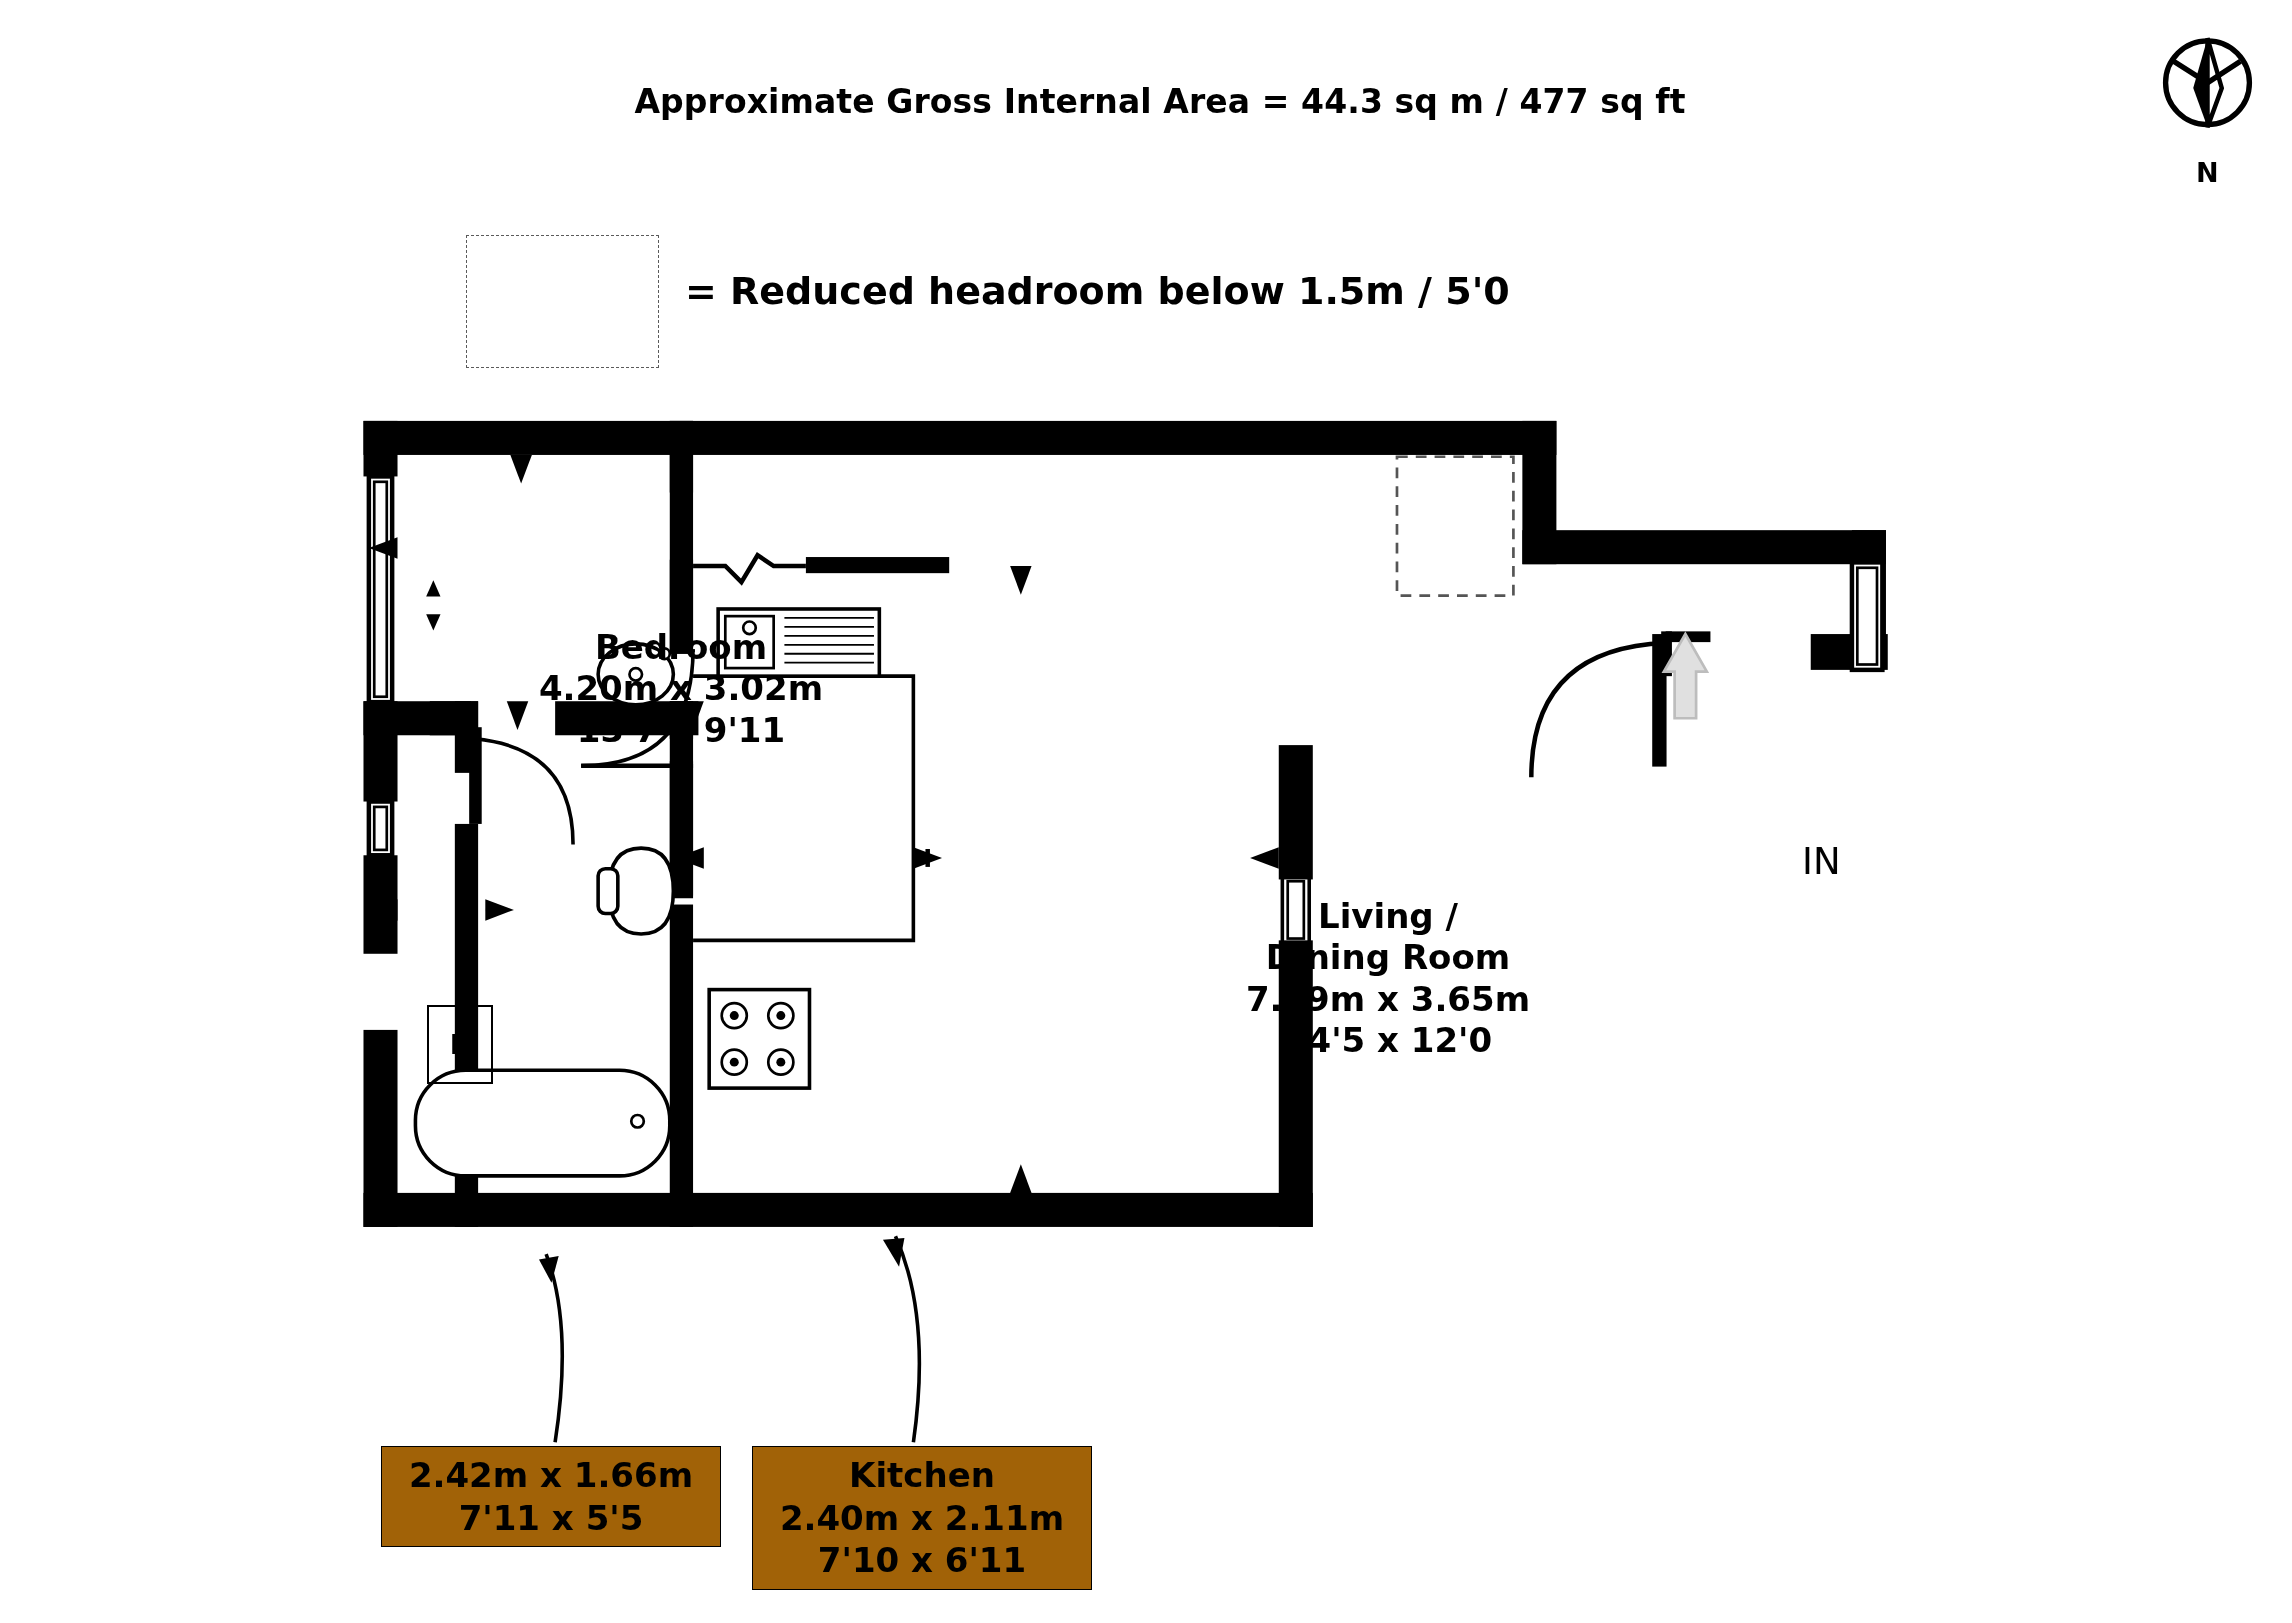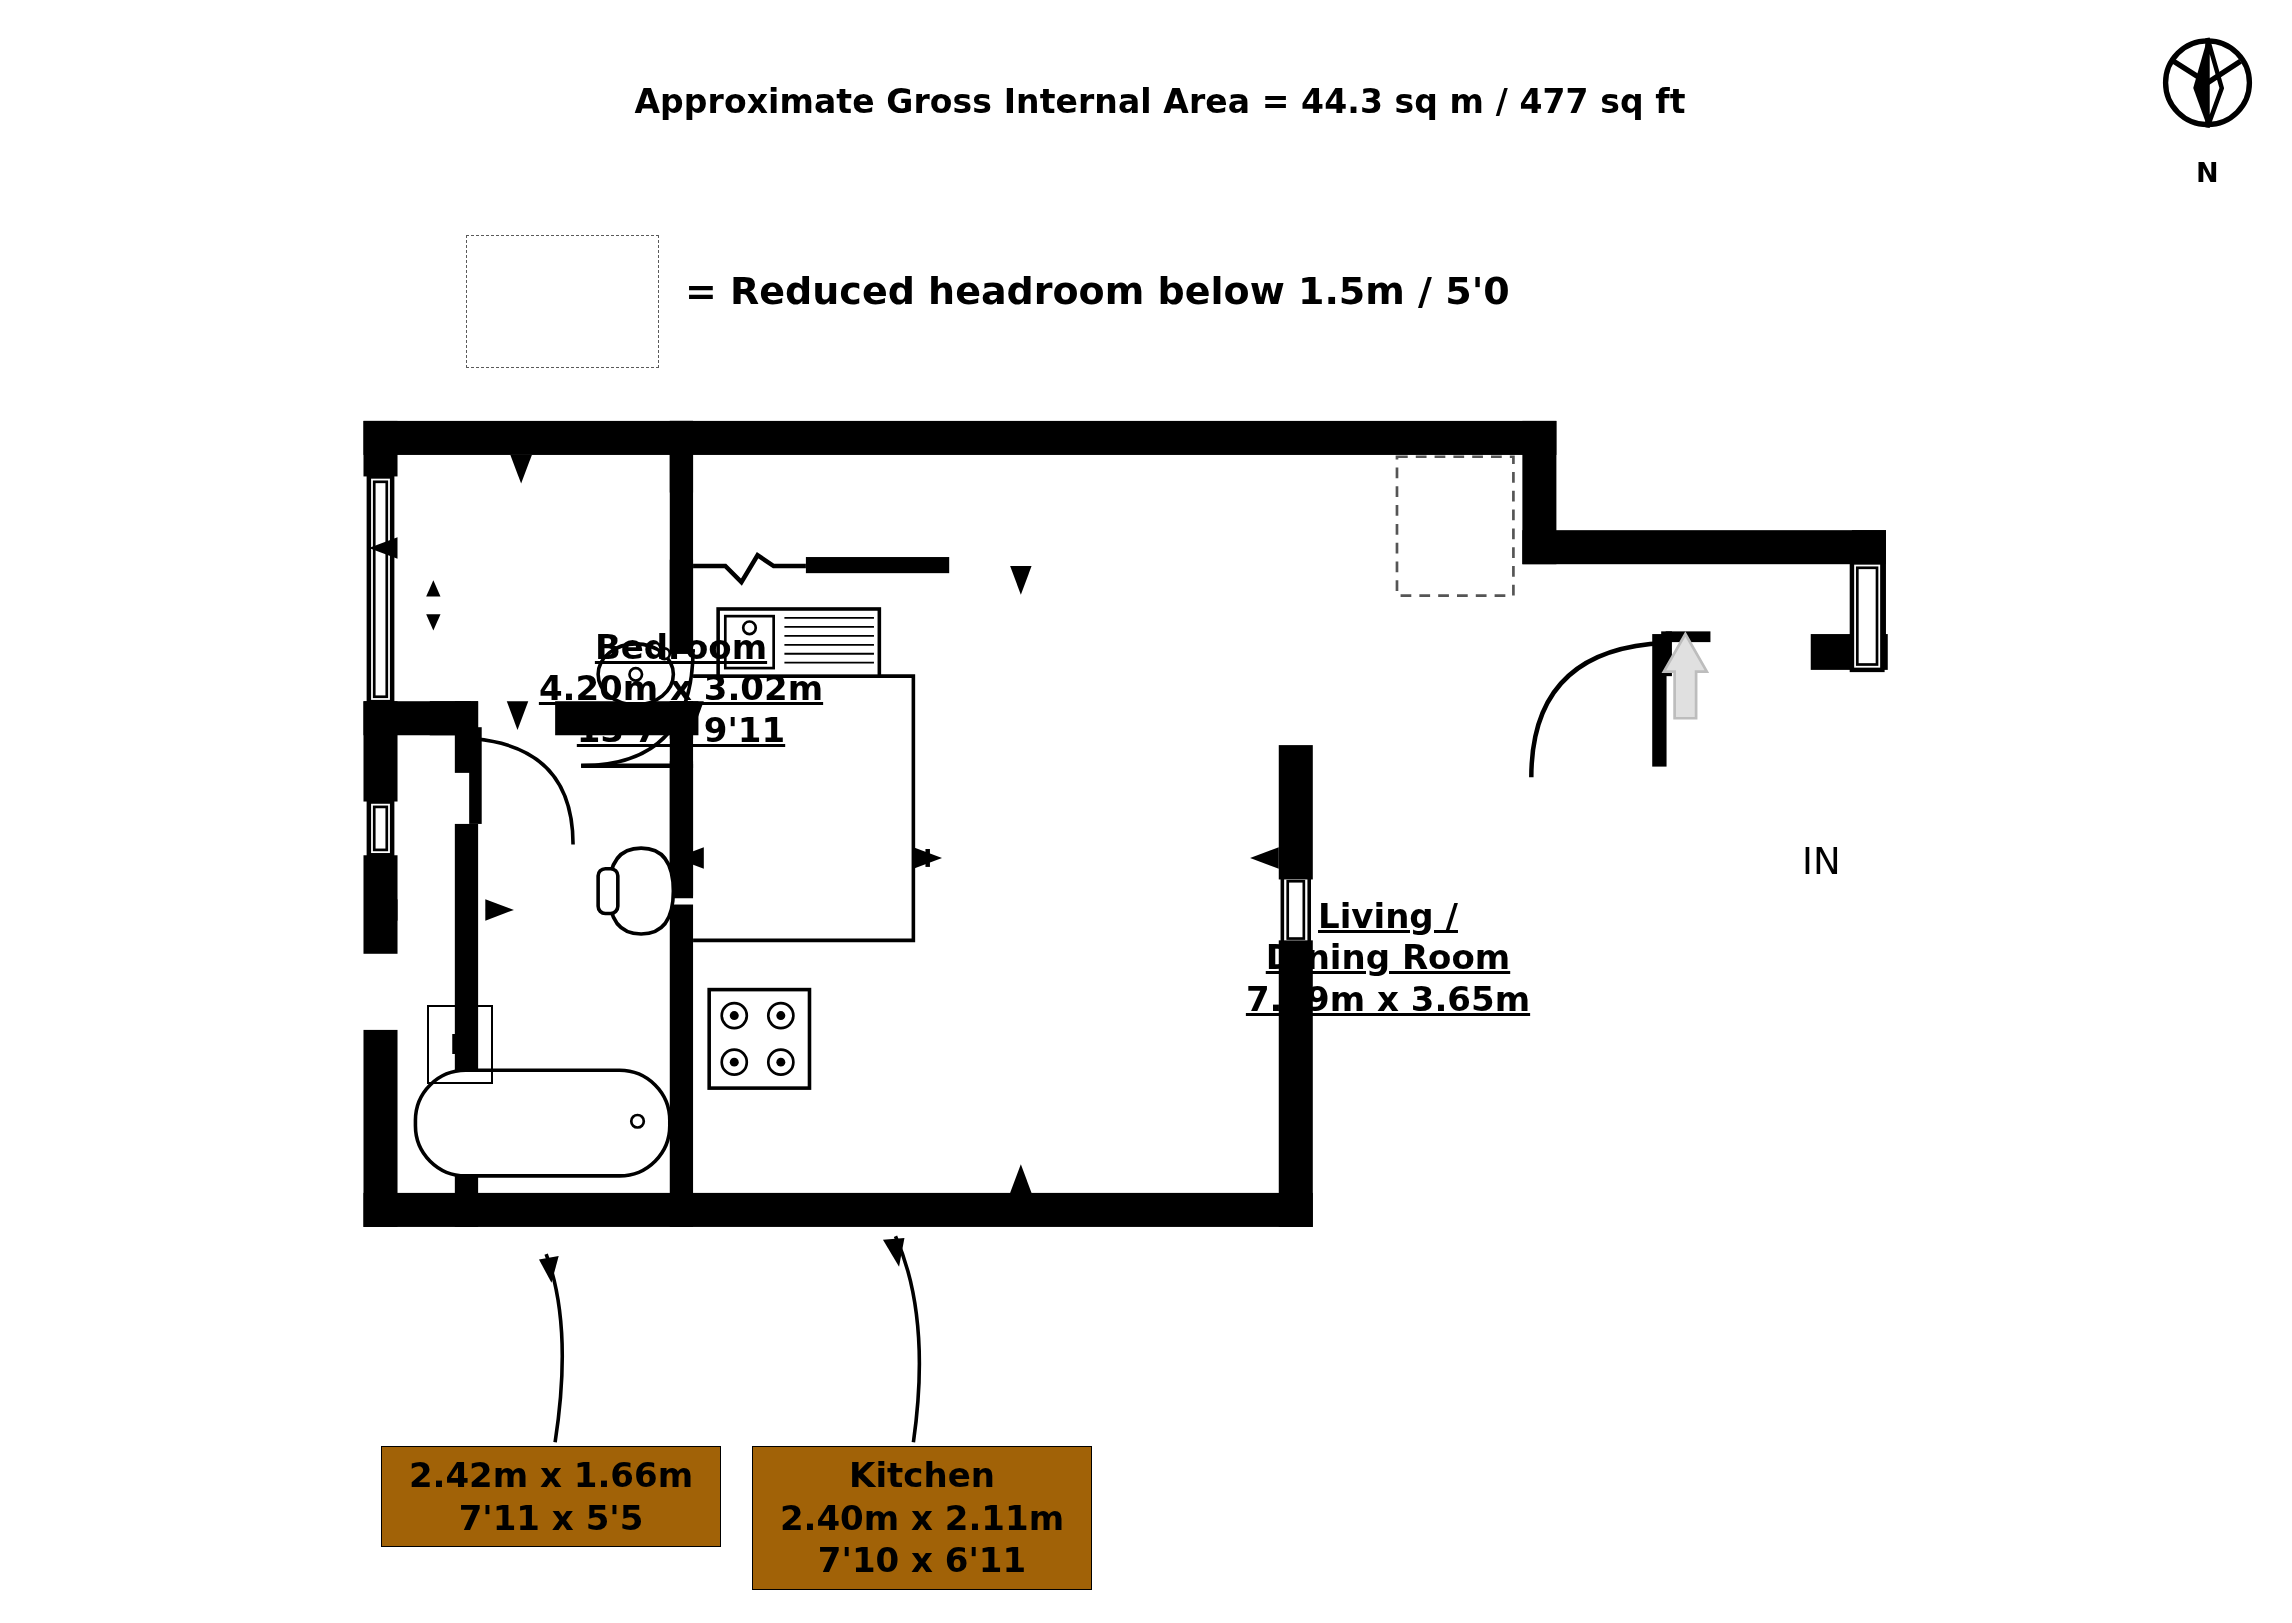--- a/index.html
+++ b/index.html
@@ -62,21 +62,21 @@
 
   
   .room-label {
     position: absolute;
     text-align: center;
     font-size: 34px;
     font-weight: 700;
     line-height: 1.22;
     white-space: nowrap;
   }
-  .room-label .t { display: block; text-decoration: underline; }
+  .room-label .t { display: block; }
 
   
   .callout {
     position: absolute;
     border: 1.8px solid #000;
     box-sizing: border-box;
     text-align: center;
     font-size: 34px;
     font-weight: 700;
     line-height: 1.25;
@@ -277,20 +277,21 @@
   <div class="room-label" style="left:484px; top:627px; width:394px;">
     <span class="t">Bedroom</span>
     <span class="t">4.20m x 3.02m</span>
     <span class="t">13'7 x 9'11</span>
   </div>
 
   <div class="room-label" style="left:1191px; top:896px; width:394px;">
     <span class="t">Living /</span>
     <span class="t">Dining Room</span>
     <span class="t">7.99m x 3.65m</span>
+    <span class="t">14'5 x 12'0</span>
   </div>
 
   <div class="abs" id="in-label">IN</div>
 
   <div class="abs" id="b-box">B</div>
 
   <div class="callout" style="left:381px; top:1446px; width:340px;">
     <span class="t">2.42m x 1.66m</span>
     <span class="t">7'11 x 5'5</span>
   </div>

